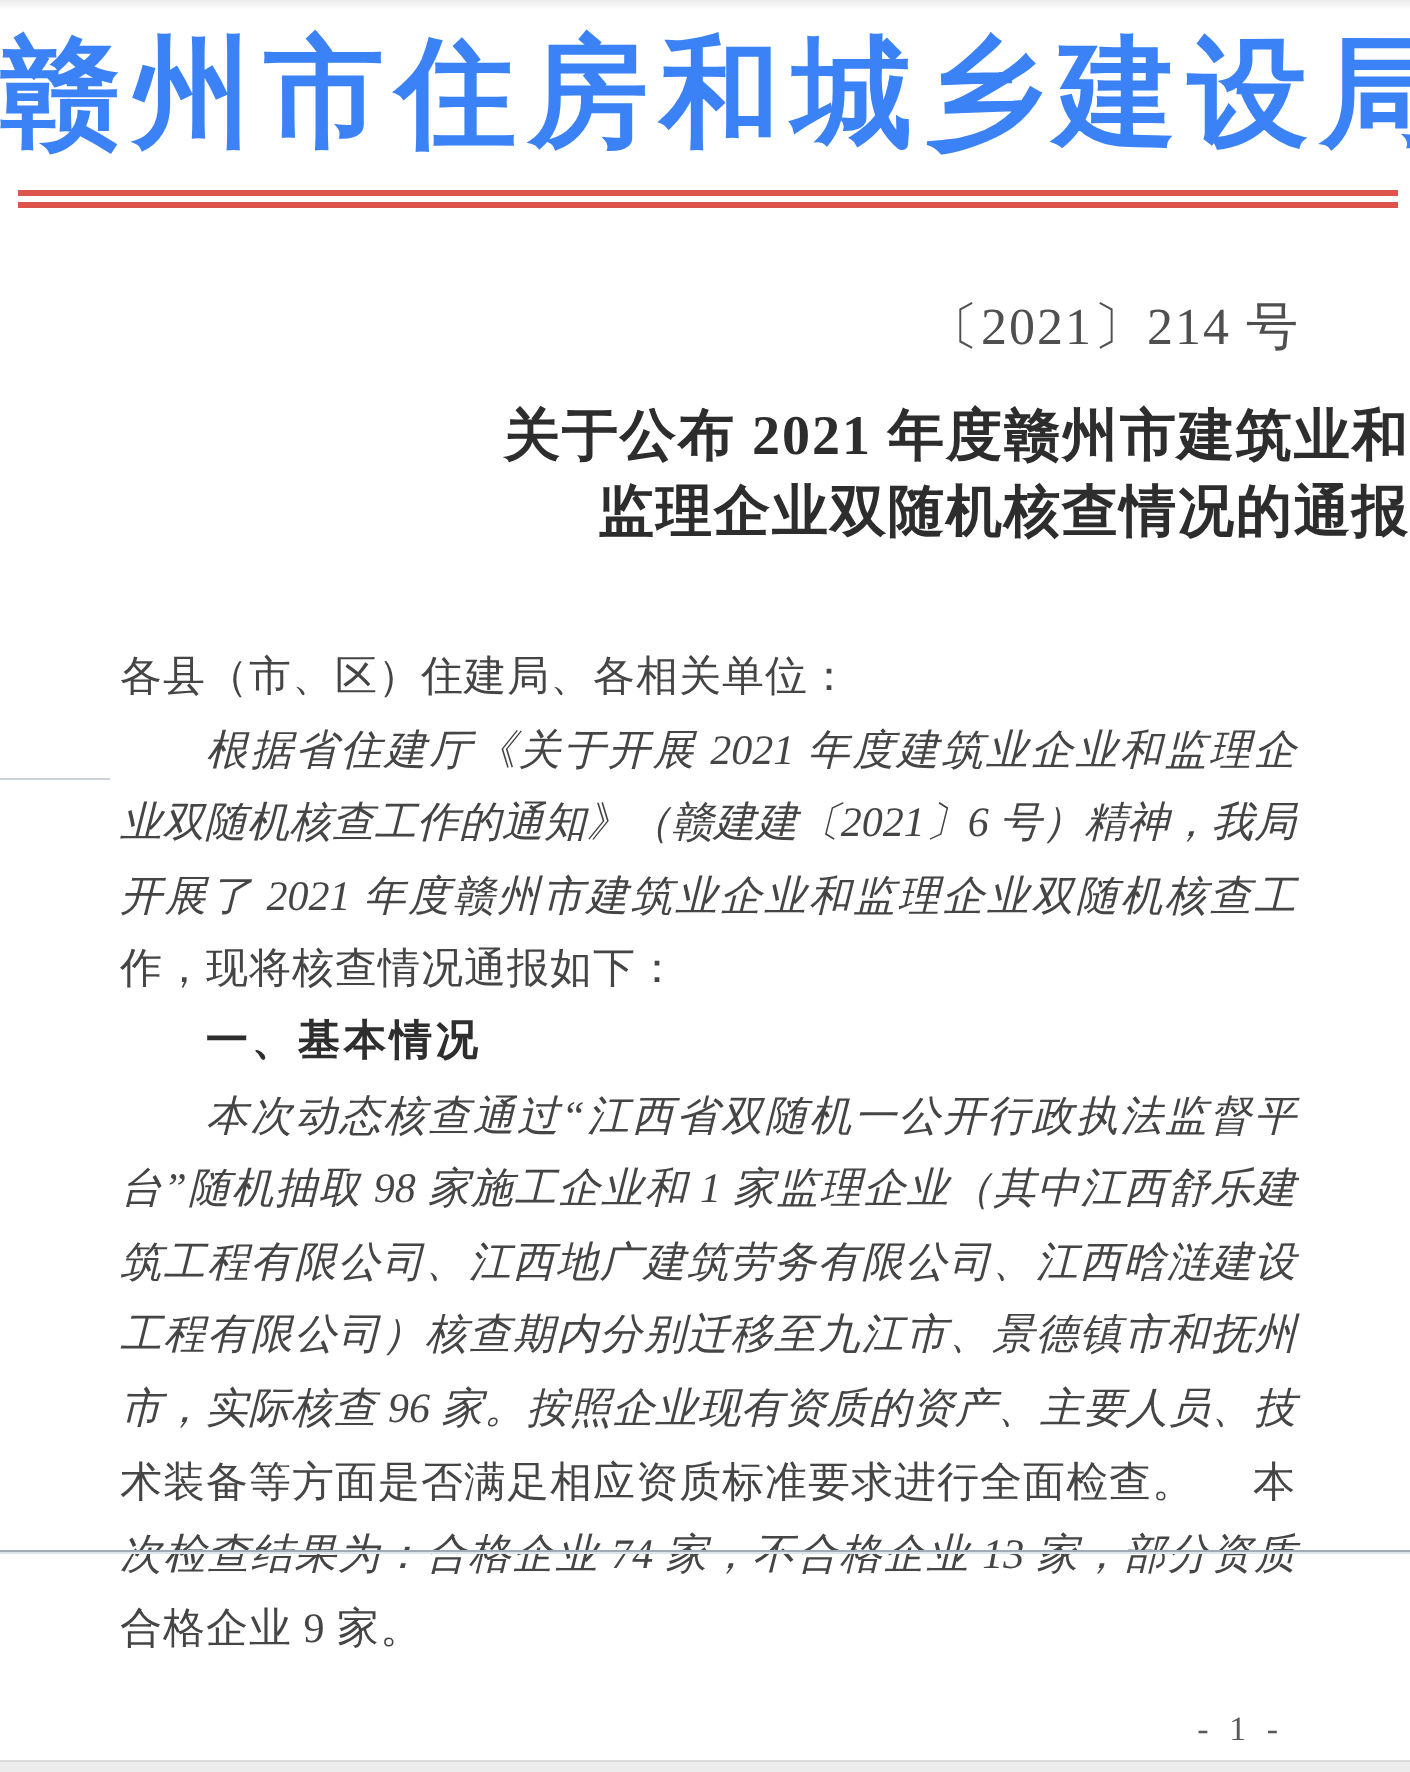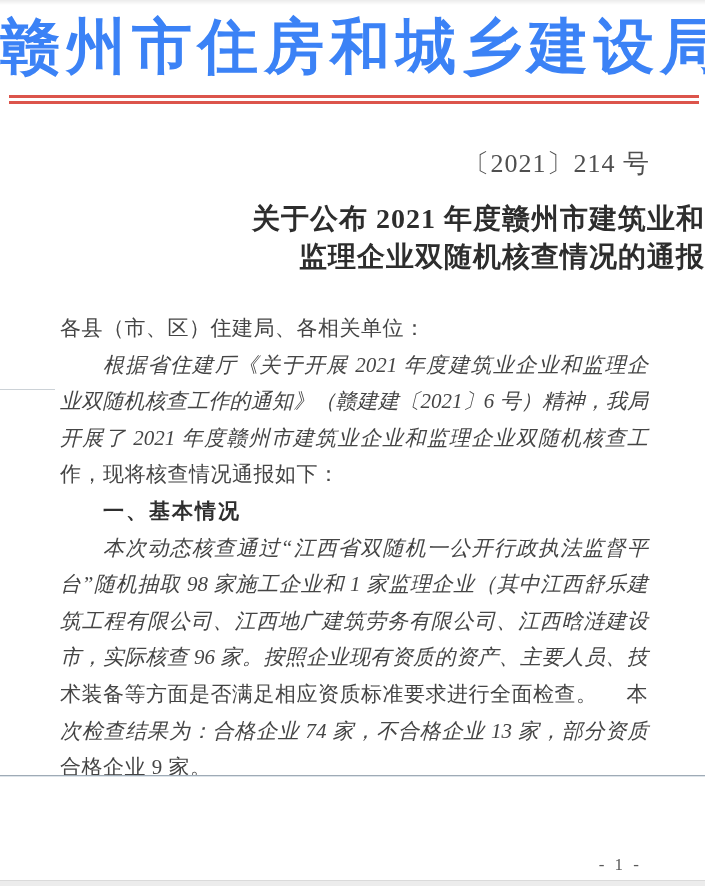--- a/index.html
+++ b/index.html
@@ -22,21 +22,21 @@
     border-top:3px solid #d9524c; border-bottom:3px solid #d9524c;
   }
   .doc-number {
     position:absolute; top:146px; right:55px;
     font-size:26px; color:#4f4f4f; letter-spacing:1px; white-space:nowrap;
   }
   .title {
     position:absolute; top:200px; left:0; width:100%; text-align:right;
     font-weight:bold; color:#2d2d2d; font-size:28px; line-height:38px; letter-spacing:1px;
   }
-  .body-block { position:absolute; top:310px; left:60px; width:588px; }
+  .body-block { position:absolute; top:320px; left:60px; width:588px; }
   .bline {
     height:36.6px; line-height:36.6px; font-size:21px; color:#454545;
     letter-spacing:0.5px; white-space:nowrap;
   }
   .bline.ind { text-indent:43px; }
   .bline.fill {
     white-space:normal; text-align:justify; text-align-last:justify;
     text-justify:inter-character; letter-spacing:0;font-style:italic;
   }
   .bline.bold {
@@ -79,20 +79,21 @@
   <div class="body-block" id="body-block">
       <div class="bline">各县（市、区）住建局、各相关单位：</div>
       <div class="bline ind fill">根据省住建厅《关于开展 2021 年度建筑业企业和监理企</div>
       <div class="bline fill">业双随机核查工作的通知》（赣建建〔2021〕6 号）精神，我局</div>
       <div class="bline fill">开展了 2021 年度赣州市建筑业企业和监理企业双随机核查工</div>
       <div class="bline">作，现将核查情况通报如下：</div>
       <div class="bline ind bold">一、基本情况</div>
       <div class="bline ind fill">本次动态核查通过“江西省双随机一公开行政执法监督平</div>
       <div class="bline fill">台”随机抽取 98 家施工企业和 1 家监理企业（其中江西舒乐建</div>
       <div class="bline fill">筑工程有限公司、江西地广建筑劳务有限公司、江西晗涟建设</div>
+      <div class="bline fill">工程有限公司）核查期内分别迁移至九江市、景德镇市和抚州</div>
       <div class="bline fill">市，实际核查 96 家。按照企业现有资质的资产、主要人员、技</div>
       <div class="bline split">
         <span>术装备等方面是否满足相应资质标准要求进行全面检查。</span>
         <span>本</span>
       </div>
       <div class="bline fill">次检查结果为：合格企业 74 家，不合格企业 13 家，部分资质</div>
       <div class="bline">合格企业 9 家。</div>
     </div>
 
   <div class="artifact-short"></div>

